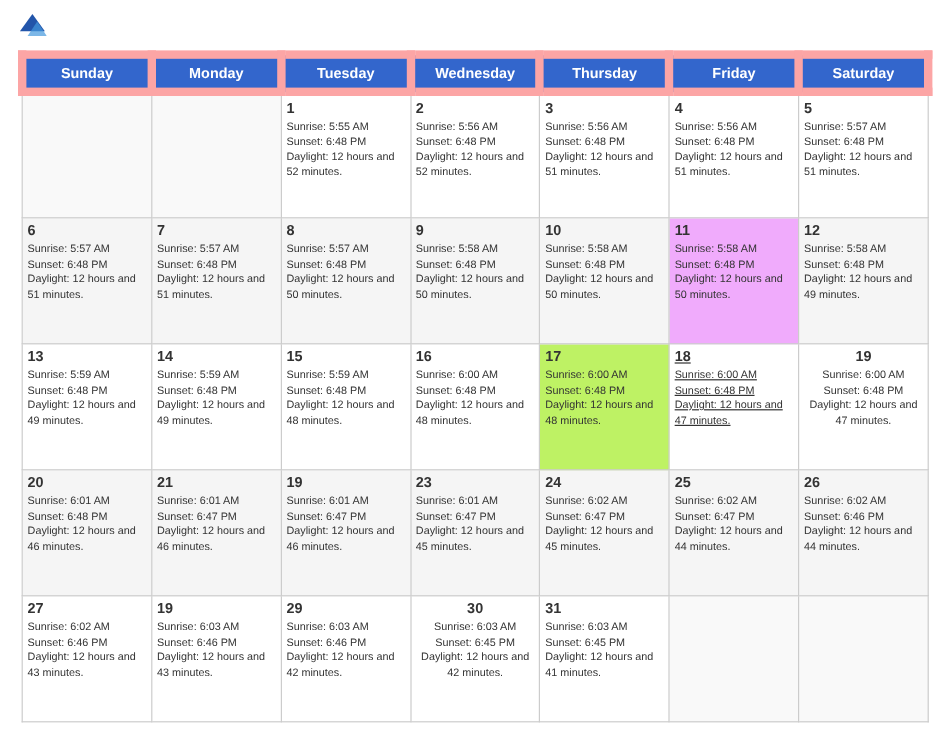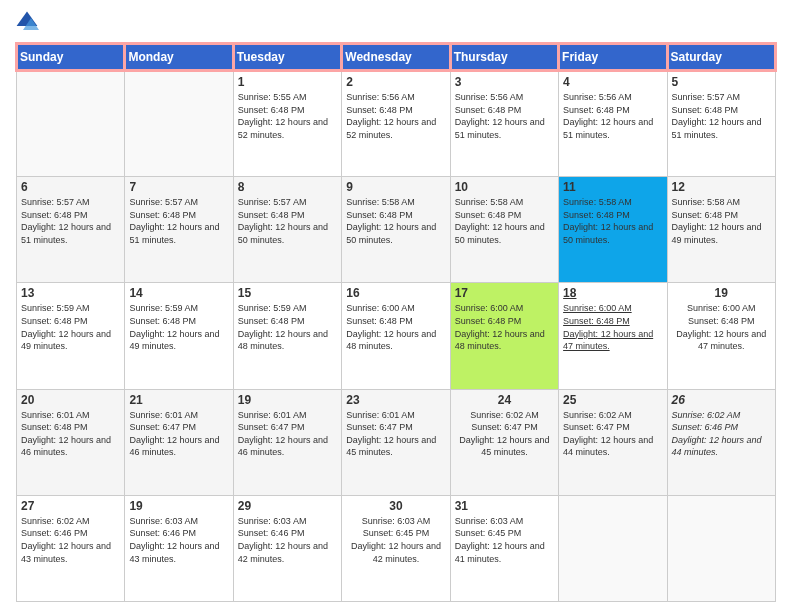--- a/index.html
+++ b/index.html
@@ -57,23 +57,23 @@
     .calendar {
       width: 100%;
       border-collapse: collapse;
       flex: 1;
     }
     .calendar th {
       background: #3366cc;
       color: #fff;
       font-size: 12px;
       font-weight: bold;
-      text-align: left;
+      text-align: center;
       padding: 5px 2px;
-      border: 3px solid #fca5a5;
+      border: 7px solid #fca5a5;
     }
     .calendar td {
       vertical-align: top;
       border: 1px solid #ccc;
       padding: 3px 4px;
       width: calc(100%/7);
       background: #fff;
       font-size: 9.5px;
       color: #333;
       height: 80px;
@@ -168,21 +168,21 @@
             <div class="day-info">Sunrise: 5:57 AM<br>Sunset: 6:48 PM<br>Daylight: 12 hours and 50 minutes.</div>
           </td>
           <td style="background: rgb(245, 245, 245);">
             <span class="day-num">9</span>
             <div class="day-info">Sunrise: 5:58 AM<br>Sunset: 6:48 PM<br>Daylight: 12 hours and 50 minutes.</div>
           </td>
           <td style="background: rgb(245, 245, 245);">
             <span class="day-num">10</span>
             <div class="day-info">Sunrise: 5:58 AM<br>Sunset: 6:48 PM<br>Daylight: 12 hours and 50 minutes.</div>
           </td>
-          <td style="background: #0ea5e9;">
+          <td style="background: #f0abfc;">
             <span class="day-num">11</span>
             <div class="day-info">Sunrise: 5:58 AM<br>Sunset: 6:48 PM<br>Daylight: 12 hours and 50 minutes.</div>
           </td>
           <td style="background: rgb(245, 245, 245);">
             <span class="day-num">12</span>
             <div class="day-info">Sunrise: 5:58 AM<br>Sunset: 6:48 PM<br>Daylight: 12 hours and 49 minutes.</div>
           </td>
         </tr>
         <tr>
           <td style="background: rgb(255, 255, 255);">
@@ -224,29 +224,29 @@
             <div class="day-info">Sunrise: 6:01 AM<br>Sunset: 6:47 PM<br>Daylight: 12 hours and 46 minutes.</div>
           </td>
           <td style="background: rgb(245, 245, 245);">
             <span class="day-num">19</span>
             <div class="day-info">Sunrise: 6:01 AM<br>Sunset: 6:47 PM<br>Daylight: 12 hours and 46 minutes.</div>
           </td>
           <td style="background: rgb(245, 245, 245);">
             <span class="day-num">23</span>
             <div class="day-info">Sunrise: 6:01 AM<br>Sunset: 6:47 PM<br>Daylight: 12 hours and 45 minutes.</div>
           </td>
-          <td style="background: rgb(245, 245, 245); text-align: center;">
+          <td style="background: rgb(245, 245, 245);">
             <span class="day-num">24</span>
             <div class="day-info">Sunrise: 6:02 AM<br>Sunset: 6:47 PM<br>Daylight: 12 hours and 45 minutes.</div>
           </td>
           <td style="background: rgb(245, 245, 245);">
             <span class="day-num">25</span>
             <div class="day-info">Sunrise: 6:02 AM<br>Sunset: 6:47 PM<br>Daylight: 12 hours and 44 minutes.</div>
           </td>
-          <td style="background: rgb(245, 245, 245); font-style: italic;">
+          <td style="background: rgb(245, 245, 245);">
             <span class="day-num">26</span>
             <div class="day-info">Sunrise: 6:02 AM<br>Sunset: 6:46 PM<br>Daylight: 12 hours and 44 minutes.</div>
           </td>
         </tr>
         <tr>
           <td style="background: rgb(255, 255, 255);">
             <span class="day-num">27</span>
             <div class="day-info">Sunrise: 6:02 AM<br>Sunset: 6:46 PM<br>Daylight: 12 hours and 43 minutes.</div>
           </td>
           <td style="background: rgb(255, 255, 255);">

